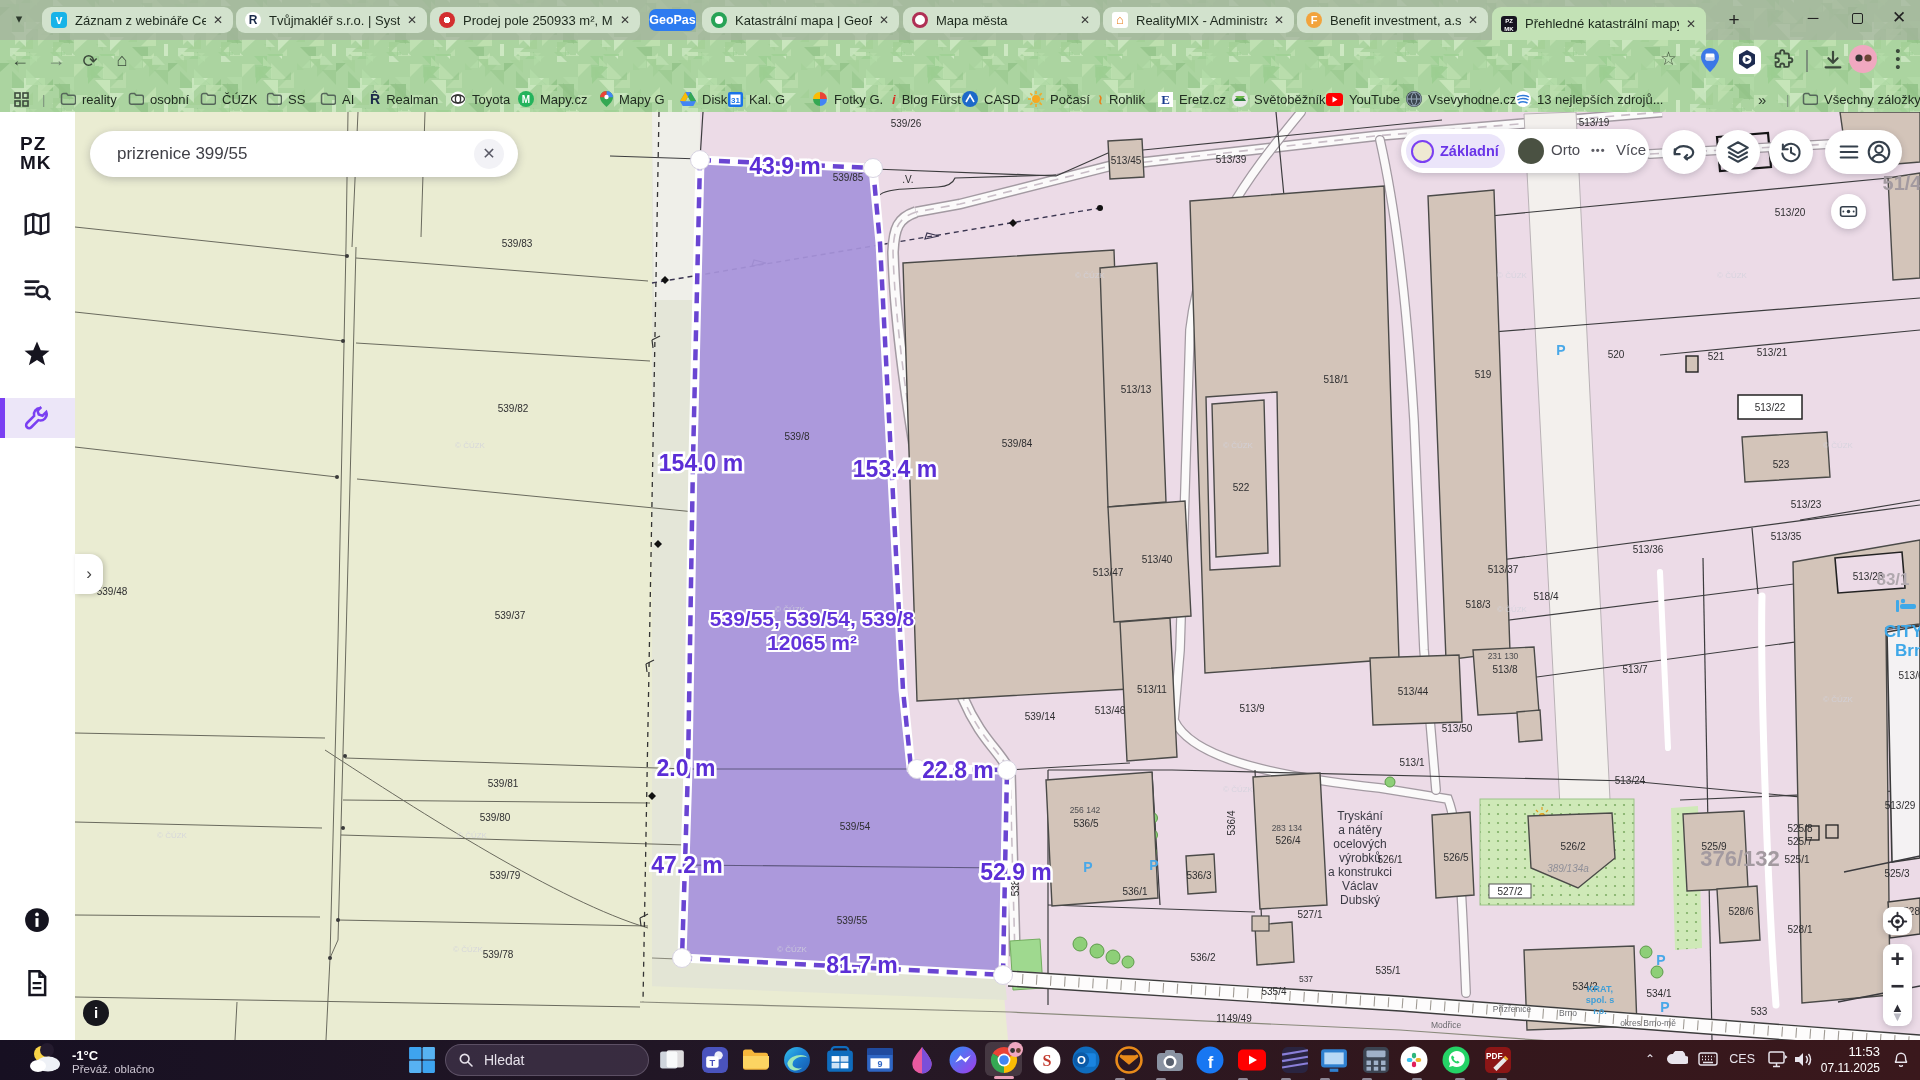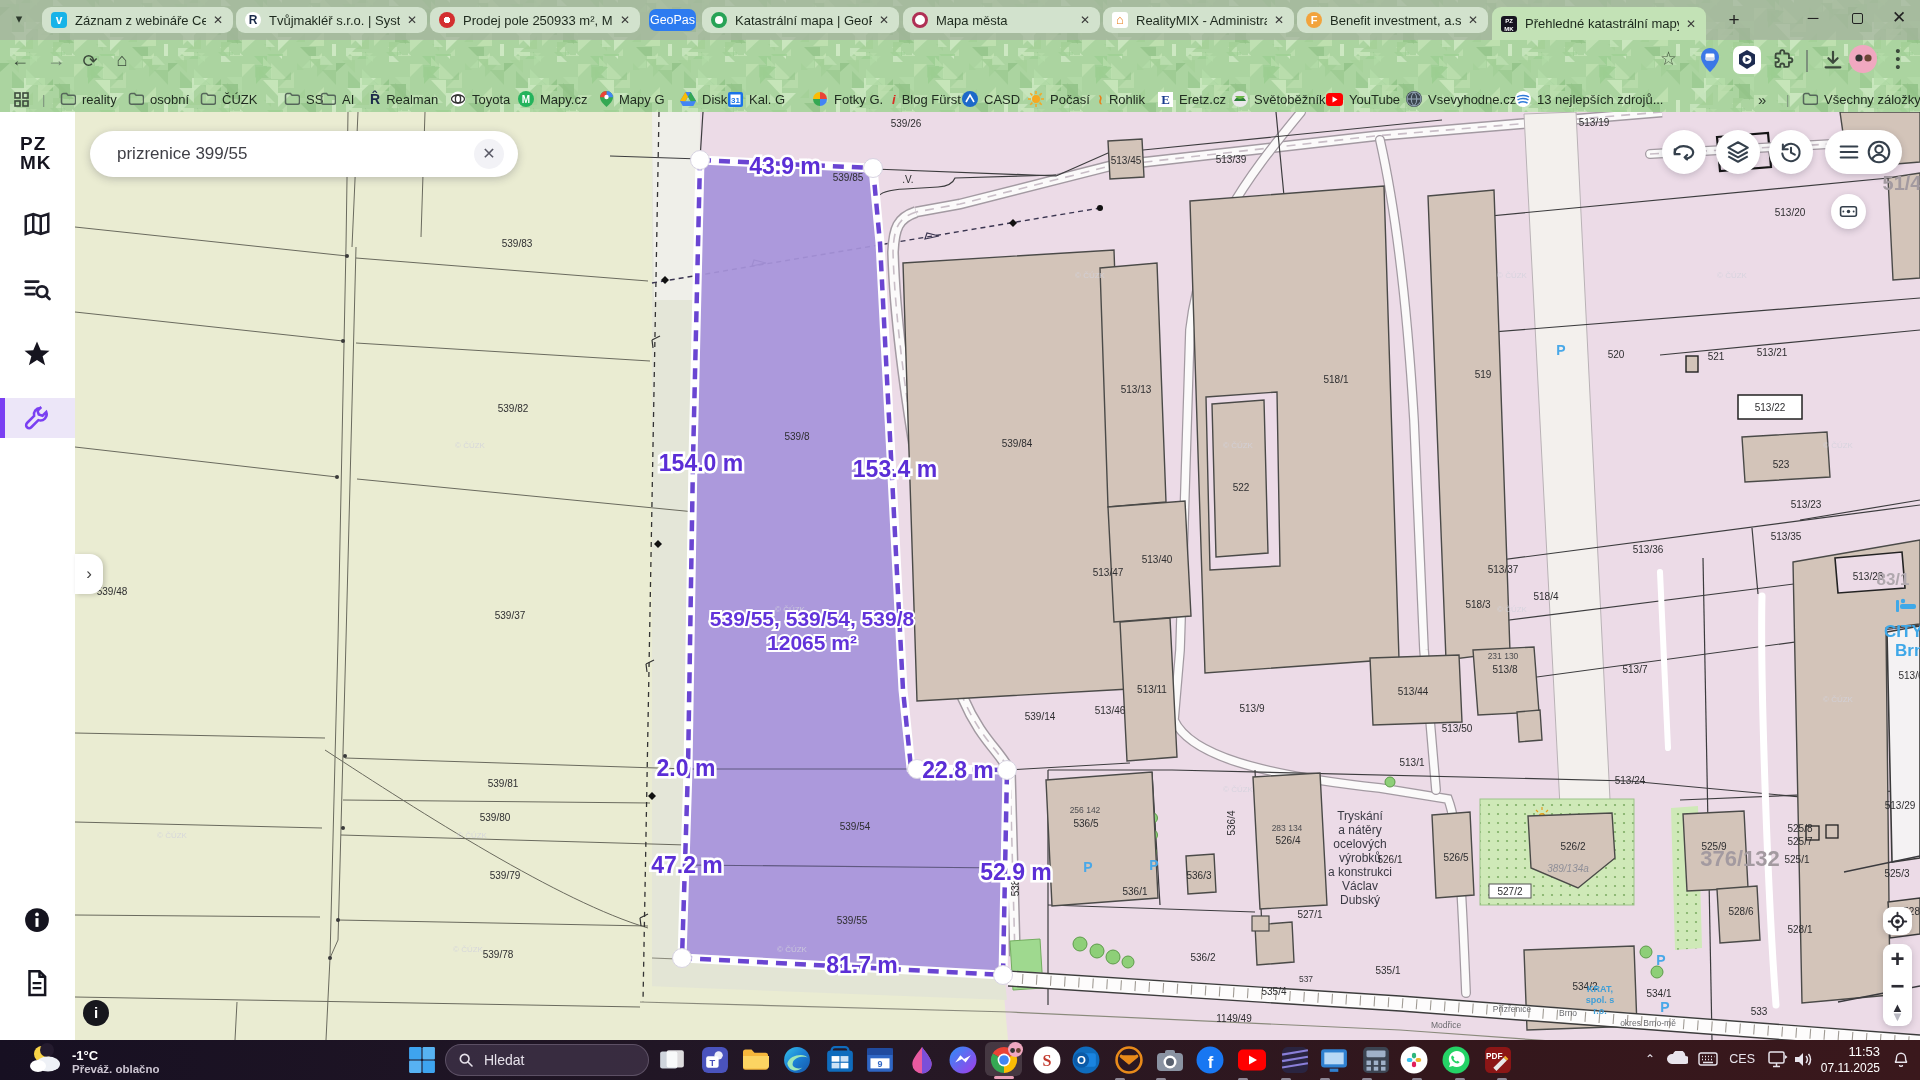--- a/index.html
+++ b/index.html
@@ -49,21 +49,21 @@
 
 #locbtn{left:1883px;top:907px;width:29px;height:28px;border-radius:9px}
 #zoomstack{left:1883px;top:944px;width:29px;height:82px;border-radius:9px;display:flex;flex-direction:column;align-items:center;justify-content:space-around;color:#2c2c34}
 
 #handle{position:absolute;left:75px;top:554px;width:28px;height:40px;background:#fff;border-radius:0 13px 13px 0;box-shadow:2px 1px 5px rgba(0,0,0,.18);z-index:6;color:#444;font-size:17px;text-align:center;line-height:40px}
 #mapinfo{position:absolute;left:83px;top:1000px;width:26px;height:26px;border-radius:13px;background:#17171d;color:#fff;z-index:6;text-align:center;font-size:15px;line-height:26px;font-weight:700}
 
 #taskbar{position:absolute;left:0;top:1040px;width:1920px;height:40px;background:linear-gradient(90deg,#171022 0%,#241826 45%,#33171c 75%,#3a181c 100%)}
 #weather{position:absolute;left:28px;top:3px;display:flex;align-items:flex-end;color:#fff}
 #weather .tt{font-size:13px;font-weight:700}
-#weather .ss{font-size:11.5px;color:#cdc6d2;font-weight:700}
+#weather .ss{font-size:11.5px;color:#cdc6d2;font-weight:400}
 #tsearch{position:absolute;left:445px;top:4px;width:204px;height:32px;border-radius:16px;background:rgba(96,82,110,.38);border:1px solid rgba(160,150,170,.35);display:flex;align-items:center;color:#e6e1ea;font-size:14px}
 .tico{position:absolute;top:6px;width:28px;height:28px}
 .trunning:after{content:"";position:absolute;left:9px;bottom:-5px;width:10px;height:3px;border-radius:2px;background:#8d8795}
 #tray{position:absolute;right:0;top:0;height:40px;color:#e8e4ec}
 #clock{position:absolute;right:40px;top:4px;text-align:right;font-size:12px;line-height:16px;color:#fff}
 </style>
 </head>
 <body>
 <div id="stage">
   <svg id="chromebg" style="position:absolute;left:0;top:0;z-index:0" width="1920" height="112">
@@ -508,21 +508,21 @@
     <div class="tab" style="left:236px;width:191px">
         <span class="fav" style="background:#fff;color:#1b2a4a;font-weight:700;font-size:12px;text-align:center;line-height:17px;border-radius:9px">R</span>
         <span class="ttl">Tvůjmakléř s.r.o. | Systém R</span>
         <span class="cls">✕</span>
       </div>
     <div class="tab" style="left:430px;width:210px">
         <span class="fav" style="background:radial-gradient(circle at 50% 50%,#fff 0 30%,#d32f2f 31% 100%);border-radius:9px"></span>
         <span class="ttl">Prodej pole 250933 m², Mě</span>
         <span class="cls">✕</span>
       </div>
-    <div style="position:absolute;left:649px;top:9px;width:47px;height:22px;border-radius:7px;background:#2d7bf0;color:#fff;font-size:12.5px;font-weight:400;text-align:center;line-height:22px">GeoPas</div>
+    <div style="position:absolute;left:649px;top:9px;width:47px;height:22px;border-radius:7px;background:#2d7bf0;color:#fff;font-size:12.5px;font-weight:700;text-align:center;line-height:22px">GeoPas</div>
     <div class="tab" style="left:702px;width:197px">
         <span class="fav" style="background:#fff;border-radius:9px;border:4px solid #27a356"></span>
         <span class="ttl">Katastrální mapa | GeoPas.</span>
         <span class="cls">✕</span>
       </div>
     <div class="tab" style="left:903px;width:197px">
         <span class="fav" style="background:#fff;border-radius:9px;border:3px solid #b03055"></span>
         <span class="ttl">Mapa města</span>
         <span class="cls" style="margin-left:28px">✕</span>
       </div>
@@ -589,21 +589,21 @@
     <div class="bm" style="left:42px;color:#7d917c">|</div>
     <div class="bm" style="left:60px"><svg width="16" height="14" viewBox="0 0 16 14">
           <path d="M1.5 3.5 a2 2 0 0 1 2-2 h3 l1.6 1.8 h5.4 a2 2 0 0 1 2 2 v5 a2 2 0 0 1 -2 2 h-10 a2 2 0 0 1 -2 -2 Z" fill="none" stroke="#55665a" stroke-width="1.5"></path>
         </svg>reality</div>
     <div class="bm" style="left:128px"><svg width="16" height="14" viewBox="0 0 16 14">
           <path d="M1.5 3.5 a2 2 0 0 1 2-2 h3 l1.6 1.8 h5.4 a2 2 0 0 1 2 2 v5 a2 2 0 0 1 -2 2 h-10 a2 2 0 0 1 -2 -2 Z" fill="none" stroke="#55665a" stroke-width="1.5"></path>
         </svg>osobní</div>
     <div class="bm" style="left:200px"><svg width="16" height="14" viewBox="0 0 16 14">
           <path d="M1.5 3.5 a2 2 0 0 1 2-2 h3 l1.6 1.8 h5.4 a2 2 0 0 1 2 2 v5 a2 2 0 0 1 -2 2 h-10 a2 2 0 0 1 -2 -2 Z" fill="none" stroke="#55665a" stroke-width="1.5"></path>
         </svg>ČÚZK</div>
-    <div class="bm" style="left:284px"><svg width="16" height="14" viewBox="0 0 16 14">
+    <div class="bm" style="left:266px"><svg width="16" height="14" viewBox="0 0 16 14">
           <path d="M1.5 3.5 a2 2 0 0 1 2-2 h3 l1.6 1.8 h5.4 a2 2 0 0 1 2 2 v5 a2 2 0 0 1 -2 2 h-10 a2 2 0 0 1 -2 -2 Z" fill="none" stroke="#55665a" stroke-width="1.5"></path>
         </svg>SS</div>
     <div class="bm" style="left:320px"><svg width="16" height="14" viewBox="0 0 16 14">
           <path d="M1.5 3.5 a2 2 0 0 1 2-2 h3 l1.6 1.8 h5.4 a2 2 0 0 1 2 2 v5 a2 2 0 0 1 -2 2 h-10 a2 2 0 0 1 -2 -2 Z" fill="none" stroke="#55665a" stroke-width="1.5"></path>
         </svg>AI</div>
     <div class="bm" style="left:370px"><span style="font-weight:700;color:#1b2a4a;margin-right:6px;font-size:14px">R̂</span>Realman</div>
     <div class="bm" style="left:450px"><svg width="16" height="16" viewBox="0 0 16 16">
           <circle cx="8" cy="8" r="7.5" fill="#fff"></circle>
           <ellipse cx="8" cy="8" rx="6.5" ry="4" fill="none" stroke="#333" stroke-width="1.3"></ellipse>
           <ellipse cx="8" cy="8" rx="2.6" ry="4" fill="none" stroke="#333" stroke-width="1.3"></ellipse>
@@ -700,20 +700,30 @@
     <svg class="sbi" style="top:856px" viewBox="0 0 24 24" fill="none" stroke="#15141f" stroke-width="2">
         <path d="M6 2.5 h8 l4.5 4.5 v14.5 h-12.5 z M14 2.5 v4.5 h4.5"></path>
         <path d="M8.5 12 h7 M8.5 16 h7" stroke-width="1.8"></path>
       </svg>
   </div>
   <div id="searchpill">
       <span class="q">prizrenice 399/55</span>
       <span class="x">✕</span>
     </div>
 
+  <div class="ctl" id="basemap">
+    <div id="chip">
+        <div class="circ"></div>
+        <div class="t">Základní</div>
+      </div>
+    <div id="orto"></div>
+    <div class="lbl" style="left:150px;color:#4c4c54">Orto</div>
+    <div class="lbl" style="left:190px;letter-spacing:1px;font-weight:700;color:#5c5c64;font-size:11px;top:15px">•••</div>
+    <div class="lbl" style="left:215px">Více</div>
+  </div>
   <div class="ctl cbtn" style="left:1662px;top:130px">
     <svg width="26" height="26" style="margin:9px" viewBox="0 0 24 24" fill="none" stroke="#35404c" stroke-width="2" stroke-linecap="round">
         <path d="M3.5 13.5 C3 9.5 6.8 6.5 11.5 6.5 C16.5 6.5 20.5 9 20.5 12.5 C20.5 15.5 17.5 17.8 13.5 18"></path>
         <path d="M3.5 9.5 v4.5 h4.5"></path>
         <path d="M13.5 15 l0 3 3 0" transform="rotate(45 14.5 16.5)"></path>
       </svg>
   </div>
   <div class="ctl cbtn" style="left:1716px;top:130px">
     <svg width="26" height="26" style="margin:9px" viewBox="0 0 24 24" fill="none" stroke="#35404c" stroke-width="1.9" stroke-linejoin="round">
         <path d="M12 3 L21 8 L12 13 L3 8 Z"></path>

